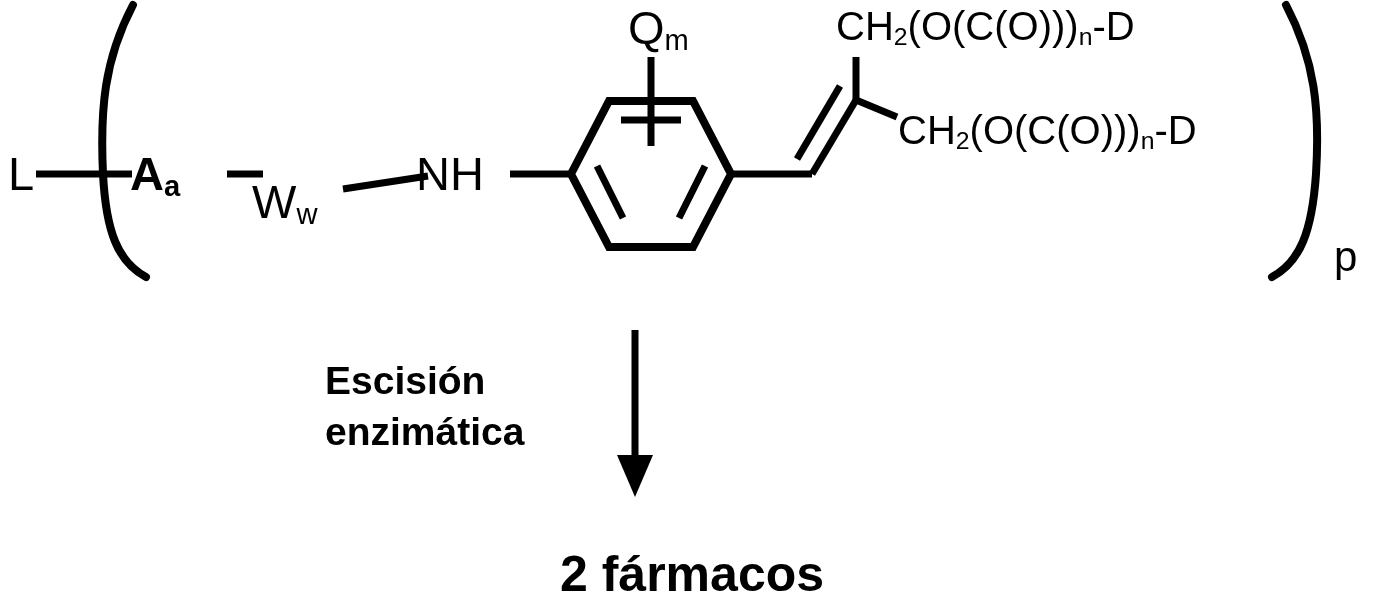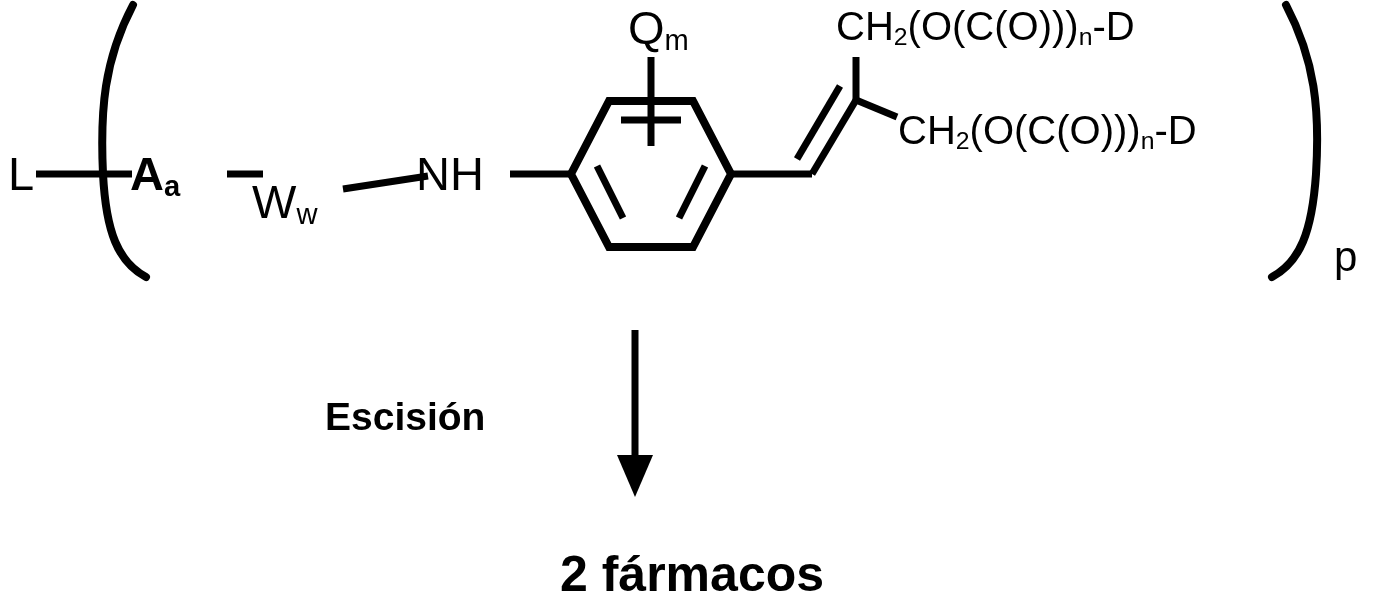--- a/index.html
+++ b/index.html
@@ -122,17 +122,18 @@
 <div class="lbl chain" style="left:836px; top:6px;">
   <span>CH</span><sub>2</sub><span>(O(C(O)))</span><sub>n</sub><span>-D</span>
 </div>
 
 <div class="lbl chain" style="left:898px; top:110px;">
   <span>CH</span><sub>2</sub><span>(O(C(O)))</span><sub>n</sub><span>-D</span>
 </div>
 
 <div class="lbl mult" style="left:1334px; top:236px;">p</div>
 
-<div class="lbl note" style="left:325px; top:355px; text-align:left;margin-top:36px;">
+<div class="lbl note" style="left:325px; top:355px; text-align:left;">
   <div>Escisión</div>
+  <div>enzimática</div>
 </div>
 
 <div class="lbl note-bottom" style="left:560px; top:549px;">2 fármacos</div>
 
 </body></html>

